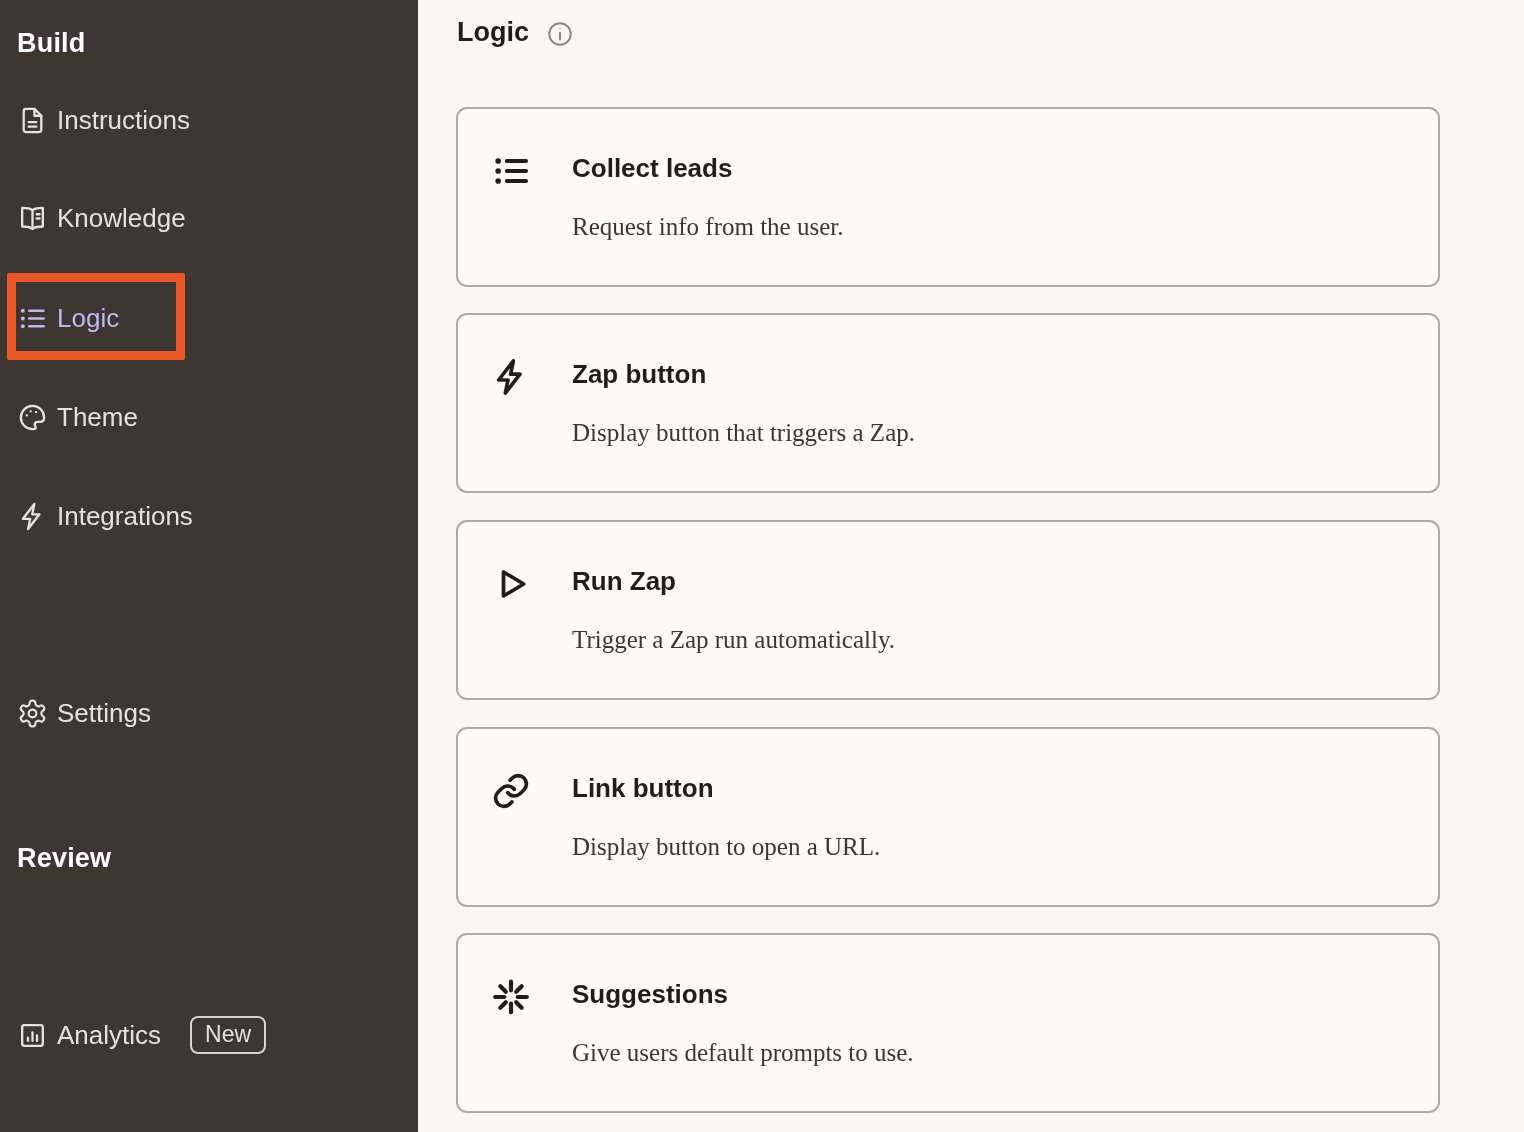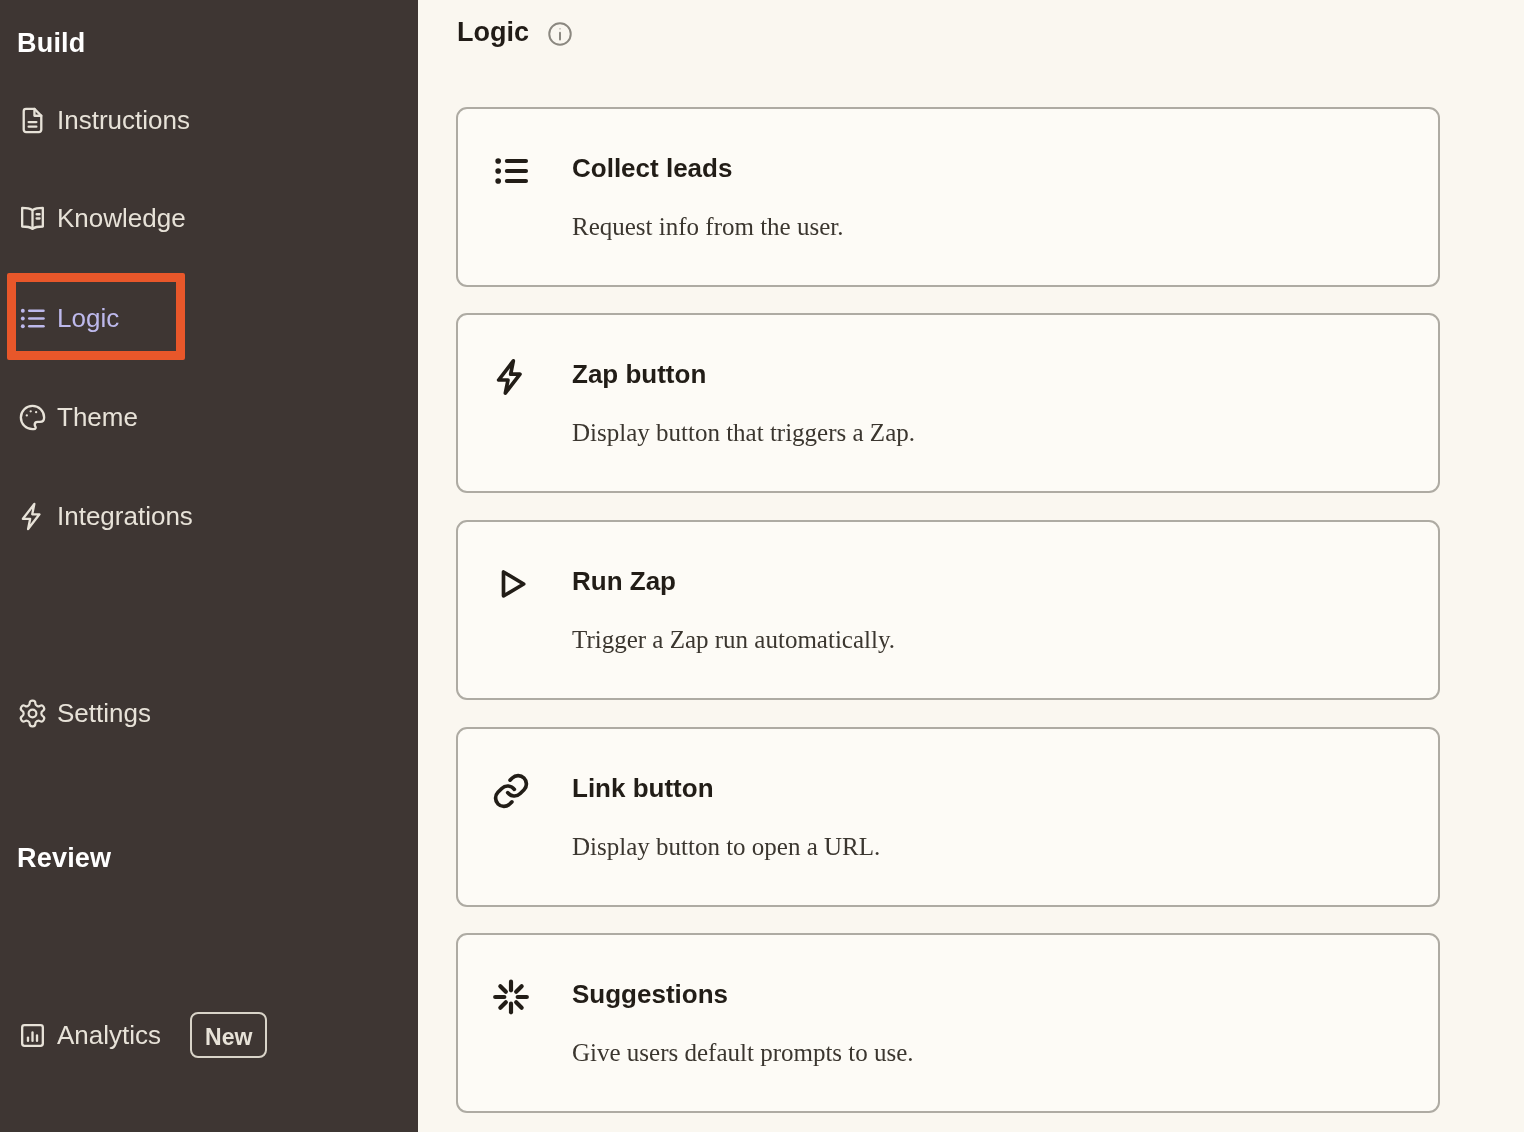--- a/index.html
+++ b/index.html
@@ -19,23 +19,23 @@
   .nav-item {
     position: absolute; left: 17px; height: 44px;
     display: flex; align-items: center; gap: 9px;
     color: #e7e2d8; cursor: pointer;
   }
   .nav-icon { width: 31px; height: 31px; flex: 0 0 auto; }
   .nav-icon svg { width: 100%; height: 100%; display: block; }
   .nav-label { font-size: 26px; white-space: nowrap; }
   .nav-item.active { color: #bdb9ec; }
   .new-badge {
-    margin-left: 20px; padding: 11px 13px 5px 13px;
+    margin-left: 20px; padding: 4px 13px 5px 13px;
     border: 2px solid #d9d4c9; border-radius: 8px;
-    font-size: 23px; color: #e7e2d8; line-height: 1.1; font-weight: bold;
+    font-size: 23px; color: #e7e2d8; line-height: 1.1;
   }
   .annotation-box {
     position: absolute; left: 7px; top: 273px; width: 178px; height: 87px;
     border: 9px solid #e8572a; box-sizing: border-box; border-radius: 2px;
     pointer-events: none;
   }
 
   
   .main { position: absolute; left: 418px; top: 0; width: 1106px; height: 1132px; background: #faf7f0; }
   .page-title-row {

